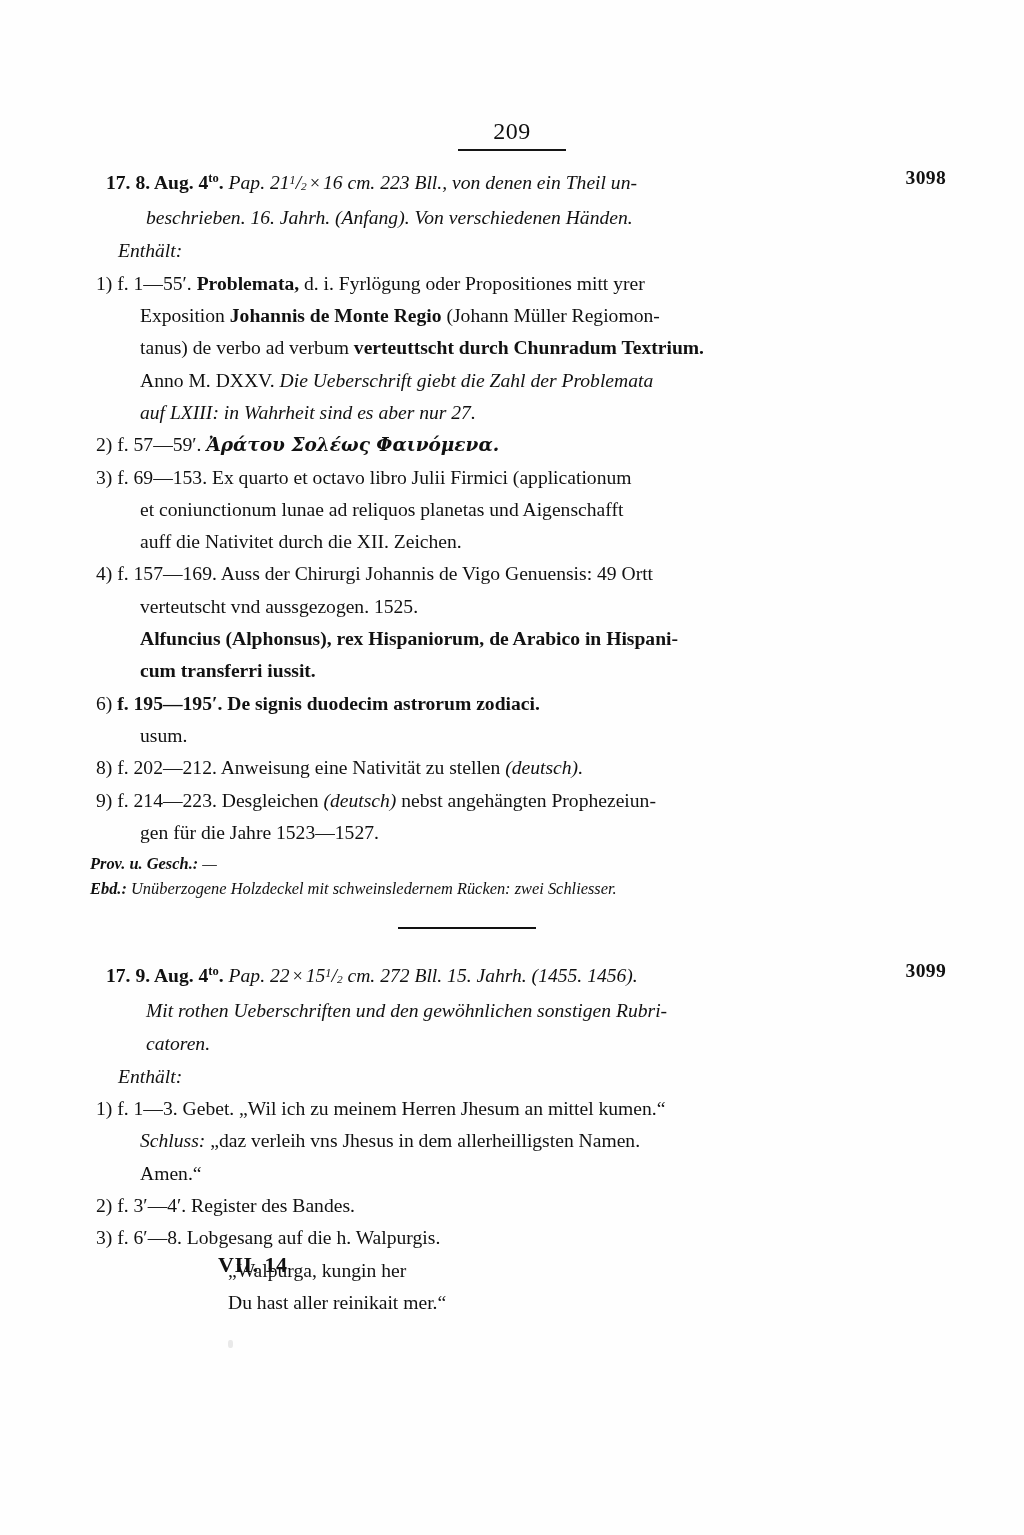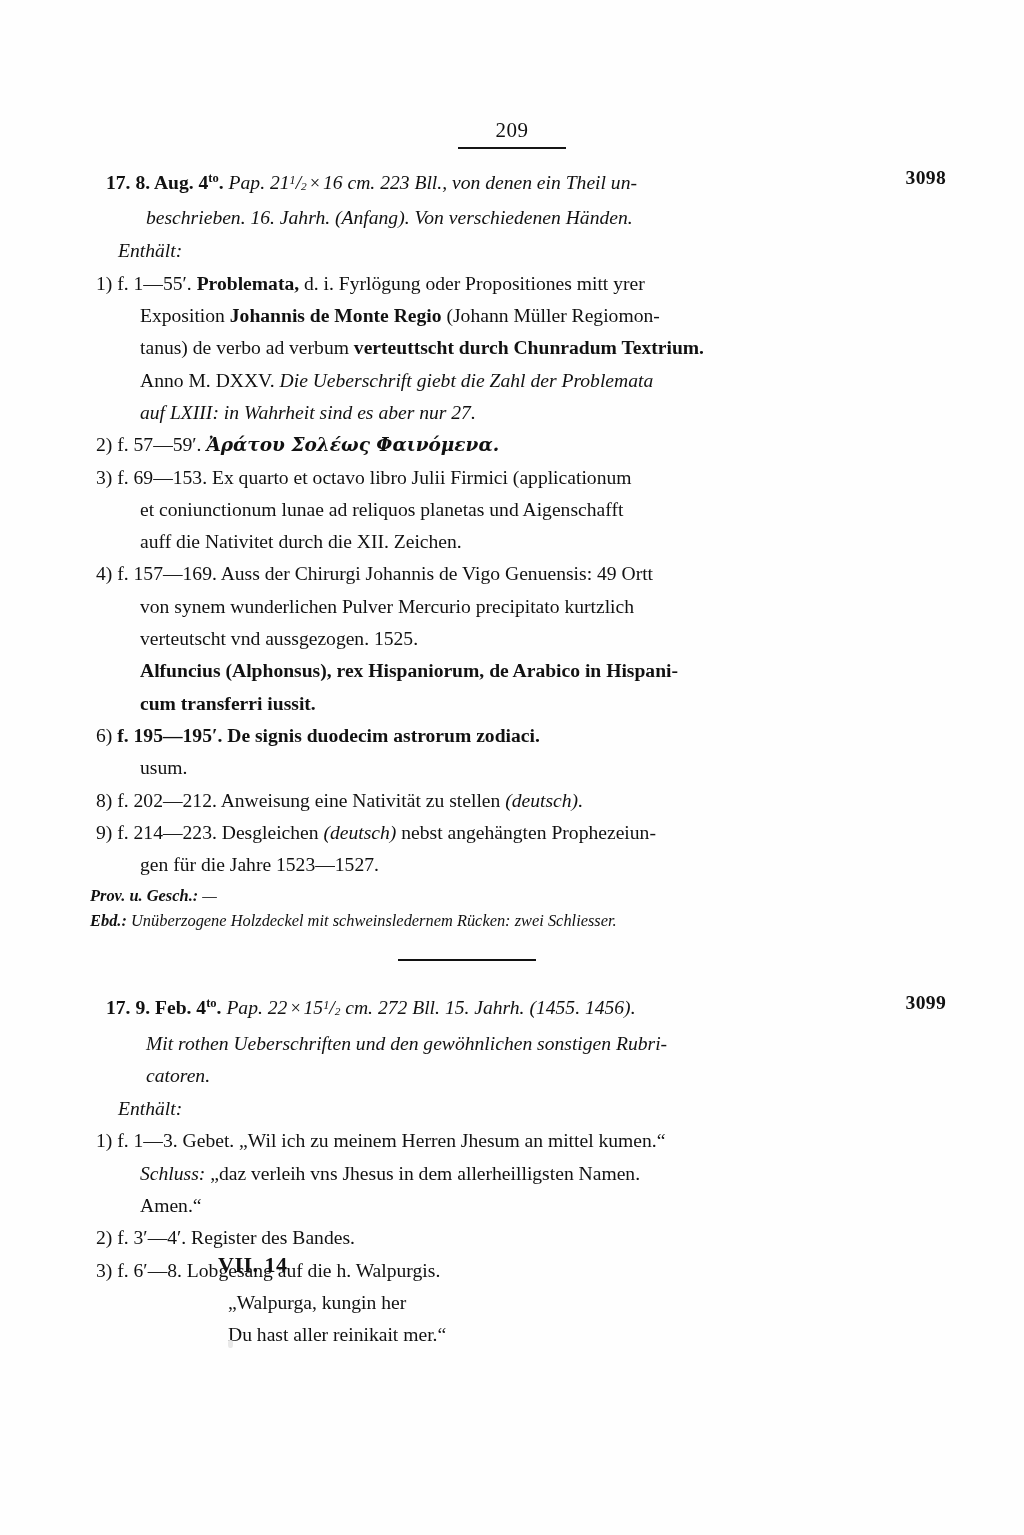--- a/index.html
+++ b/index.html
@@ -19,21 +19,21 @@
 
   
   .head-block {
     position: absolute;
     top: 118px;
     left: 0;
     width: 1024px;
     text-align: center;
   }
   .folio {
-    font-size: 21px;
+    font-size: 24px;
     letter-spacing: 0.5px;
     font-family: "Liberation Serif", serif;
   }
   .head-rule {
     width: 108px;
     height: 2px;
     background: #151515;
     margin: 4px auto 0 auto;
   }
 
@@ -163,42 +163,42 @@
         </div>
         <div class="hdr-cont i">beschrieben. 16. Jahrh. (Anfang). Von verschiedenen Händen.</div>
       </div>
 
       <div class="enthaelt">Enthält:</div>
 
       <div>
           <div class="item"><span><span>1) </span><span>f. 1—55′. </span><span class="b">Problemata,</span><span> d. i. Fyrlögung oder Propositiones mitt yrer</span></span><span class="cont"><span>Exposition </span><span class="b">Johannis de Monte Regio</span><span> (Johann Müller Regiomon-</span></span><span class="cont"><span>tanus) de verbo ad verbum </span><span class="b">verteuttscht durch Chunradum Textrium.</span></span><span class="cont"><span>Anno M. DXXV. </span><span class="i">Die Ueberschrift giebt die Zahl der Problemata</span></span><span class="cont"><span class="i">auf LXIII: in Wahrheit sind es aber nur 27.</span></span></div>
           <div class="item"><span><span>2) </span><span>f. 57—59′. </span><span class="greek">Ἀράτου Σολέως Φαινόμενα.</span></span></div>
           <div class="item"><span><span>3) </span><span>f. 69—153. Ex quarto et octavo libro Julii Firmici (applicationum</span></span><span class="cont"><span>et coniunctionum lunae ad reliquos planetas und Aigenschafft</span></span><span class="cont"><span>auff die Nativitet durch die XII. Zeichen.</span></span></div>
-          <div class="item"><span><span>4) </span><span>f. 157—169. Auss der Chirurgi Johannis de Vigo Genuensis: 49 Ortt</span></span><span class="cont"><span>von synem wunderlichen Pulver Mercurio precipitato kurtzlich</span></span><span class="cont"><span>verteutscht vnd aussgezogen. 1525.</span></span></div>
+          <div class="item"><span><span>4) </span><span>f. 157—169. Auss der Chirurgi Johannis de Vigo Genuensis: 49 Ortt</span></span><span class="cont"><span>verteutscht vnd aussgezogen. 1525.</span></span></div>
           <div class="item"><span class="cont"><span class="b">Alfuncius (Alphonsus), rex Hispaniorum, de Arabico in Hispani-</span></span><span class="cont"><span class="b">cum transferri iussit.</span></span></div>
           <div class="item"><span><span>6) </span><span class="b">f. 195—195′. De signis duodecim astrorum zodiaci.</span></span></div>
           <div class="item"><span class="cont"><span>usum.</span></span></div>
           <div class="item"><span><span>8) </span><span>f. 202—212. Anweisung eine Nativität zu stellen </span><span class="i">(deutsch).</span></span></div>
           <div class="item"><span><span>9) </span><span>f. 214—223. Desgleichen </span><span class="i">(deutsch)</span><span> nebst angehängten Prophezeiun-</span></span><span class="cont"><span>gen für die Jahre 1523—1527.</span></span></div>
         </div>
 
       <div class="prov">
           <div><span class="lbl">Prov. u. Gesch.:</span><span class="txt"> —</span></div>
           <div><span class="lbl">Ebd.:</span><span class="txt"> Unüberzogene Holzdeckel mit schweinsledernem Rücken: zwei Schliesser.</span></div>
         </div>
     </div>
 
     <div class="sep-rule"></div>
 
     <div class="entry">
 
       <div class="entry-head">
         <div class="hdr-line1">
           <span class="entry-num">3099</span>
-          <span class="b">17. 9. Feb. 4</span><sup class="ord">to</sup><span class="b">.</span>
+          <span class="b">17. 9. Aug. 4</span><sup class="ord">to</sup><span class="b">.</span>
           <span class="i">Pap.</span>
           <span class="i">22</span><span class="i times">×</span><span class="i frac"><span>15</span><sup>1</sup>/<sub>2</sub></span>
           <span class="i">cm.</span>
           <span class="i">272 Bll.</span>
           <span class="i">15. Jahrh. (1455. 1456).</span>
         </div>
         <div class="hdr-cont i">Mit rothen Ueberschriften und den gewöhnlichen sonstigen Rubri-</div>
         <div class="hdr-cont i">catoren.</div>
       </div>
 

